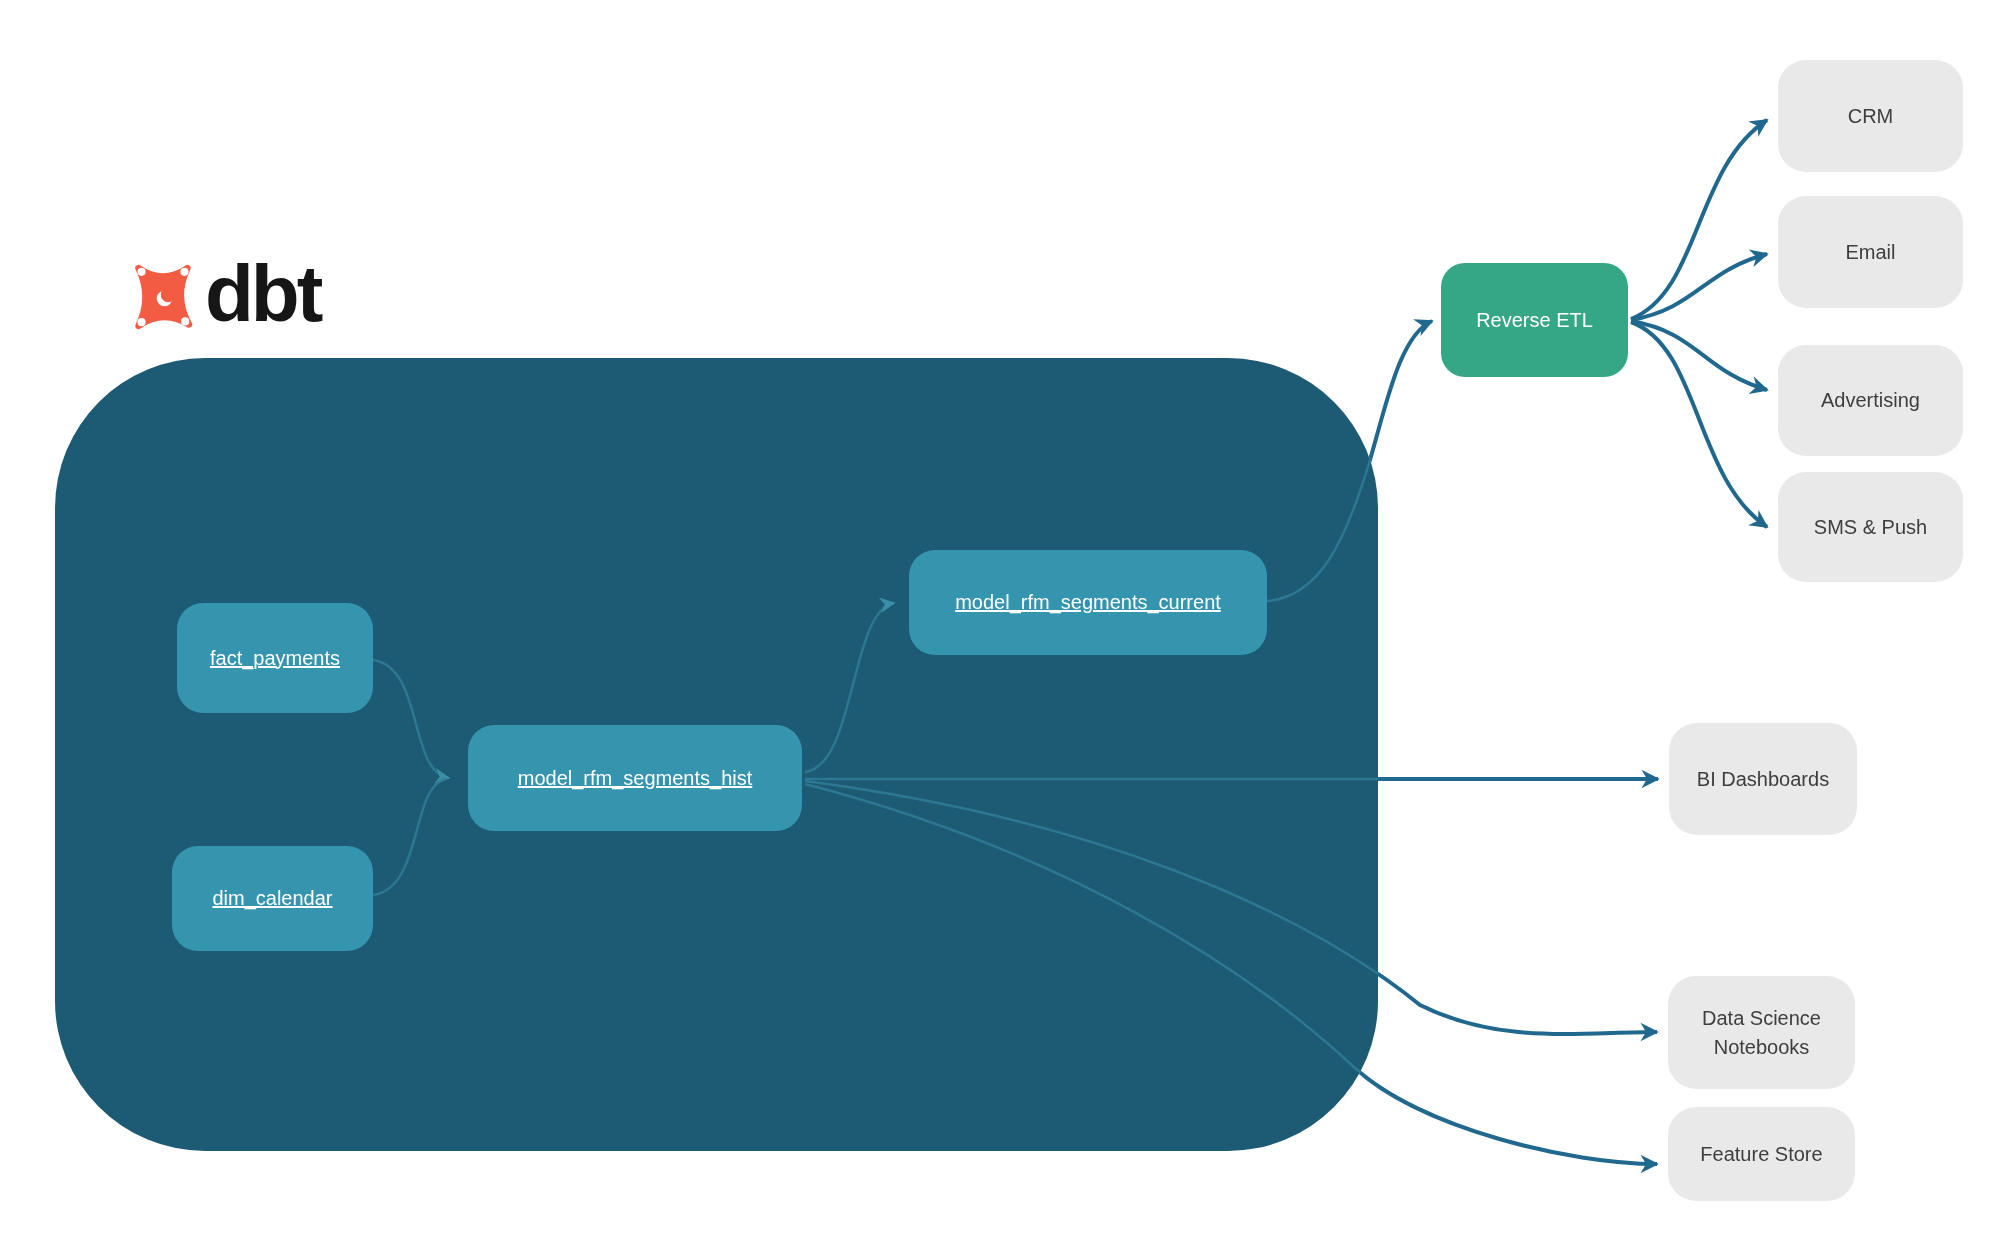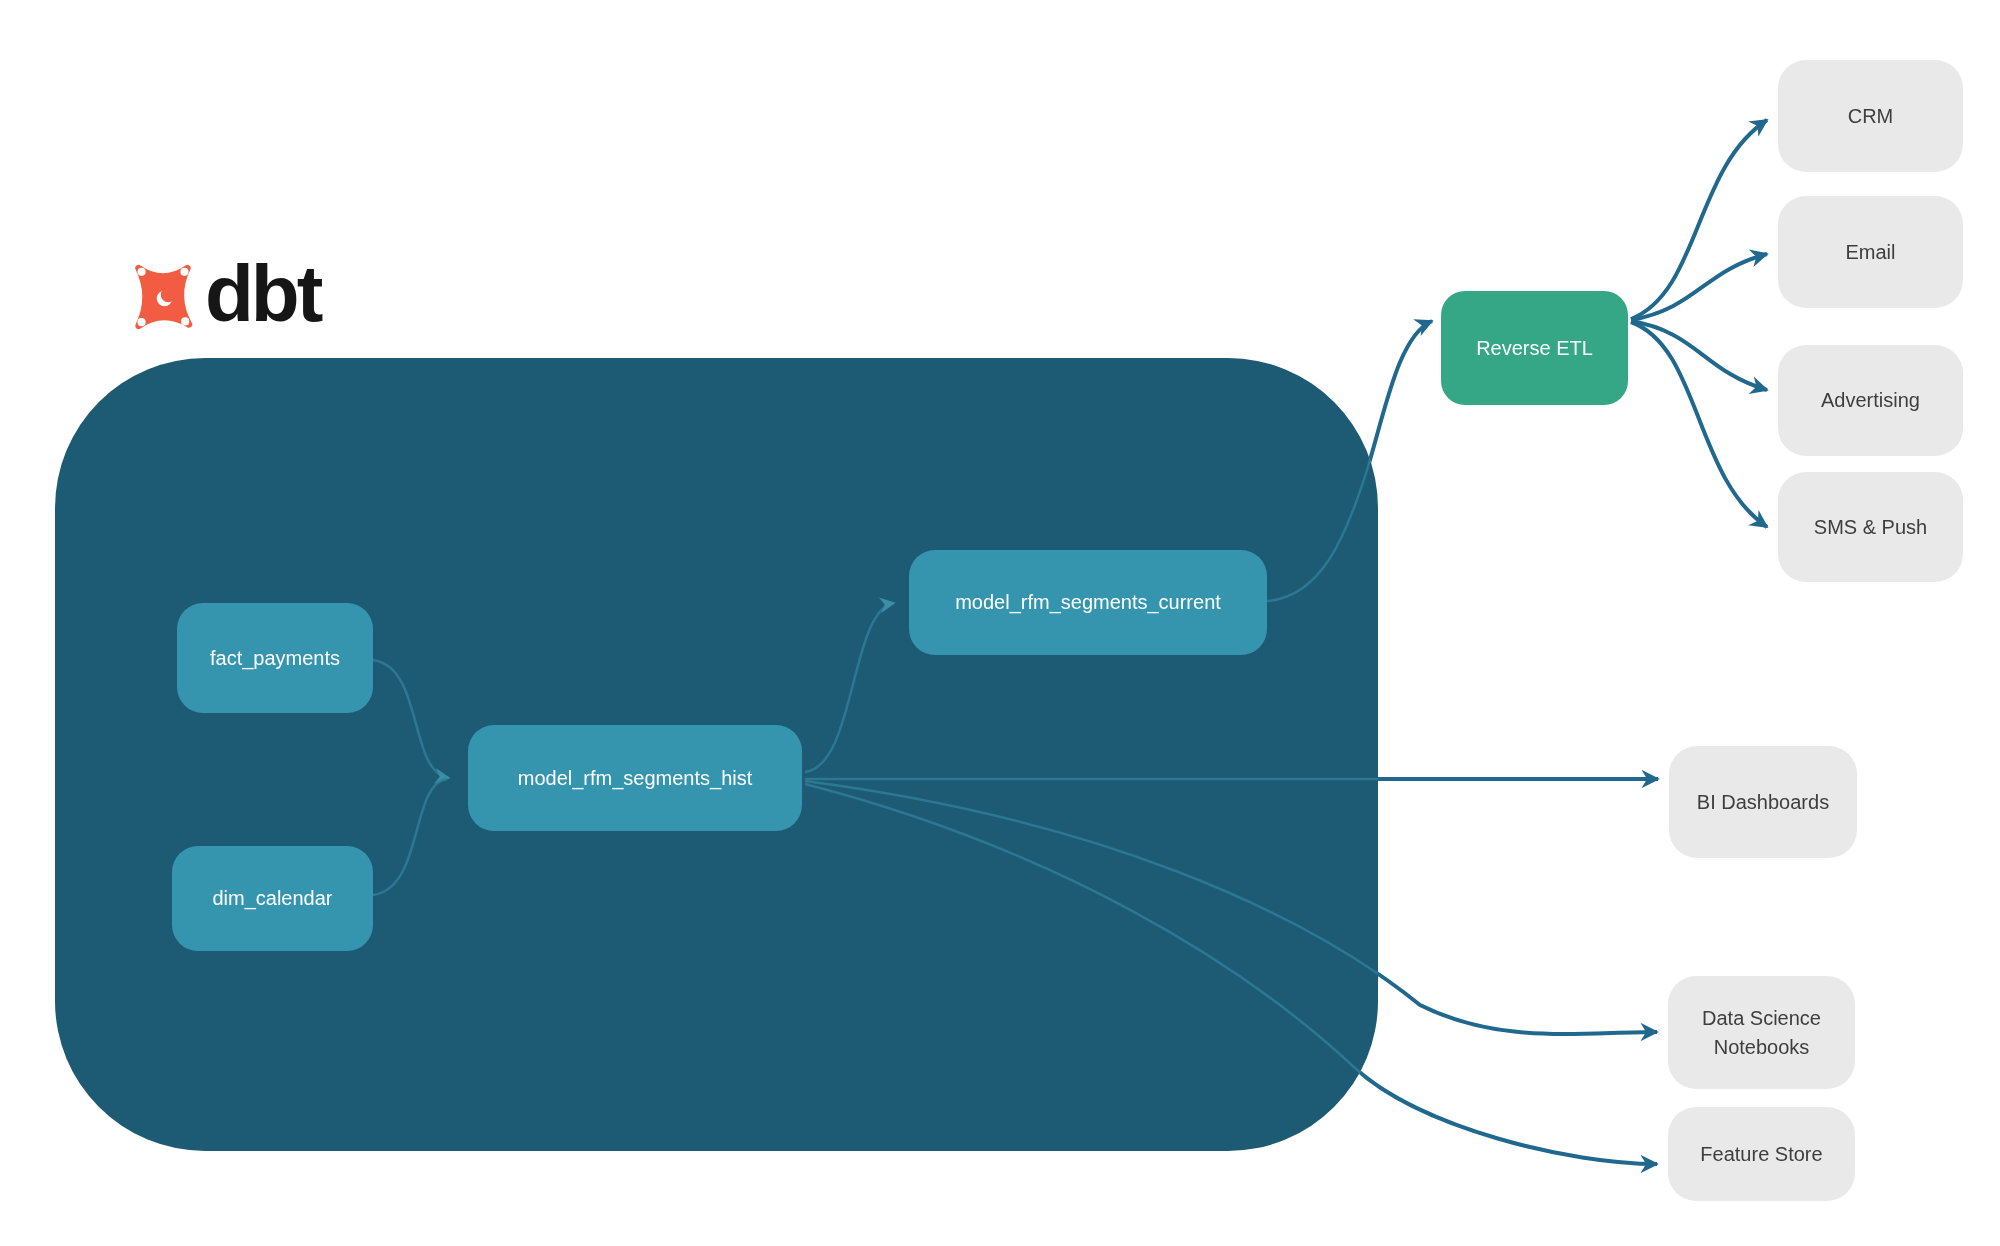--- a/index.html
+++ b/index.html
@@ -42,34 +42,34 @@
   .edges{position:absolute;left:0;top:0;width:2000px;height:1246px;}
   .edge-inner path{stroke:var(--edge-inner);stroke-width:2.5;fill:none;opacity:.85;}
   .edge-outer path{stroke:var(--edge-outer);stroke-width:4;fill:none;}
   .arrow-outer-head{fill:var(--edge-outer);}
   .arrow-inner-head{fill:var(--edge-inner-arrow);}
   
   .node{
     position:absolute;display:flex;align-items:center;justify-content:center;
     text-align:center;font-size:20px;box-sizing:border-box;padding:0 26px;
   }
-  .node.model{background:var(--model-node);color:var(--node-text);border-radius:26px;}
-  .node.green{background:var(--reverse-etl-node);color:var(--node-text);border-radius:24px;margin-top:28px;}
+  .node.model{background:var(--model-node);color:var(--node-text);border-radius:26px;text-decoration:underline;}
+  .node.green{background:var(--reverse-etl-node);color:var(--node-text);border-radius:24px;}
   .node.dest{background:var(--destination-node);color:var(--destination-text);border-radius:28px;line-height:1.45;}
   
   .n-fact    {left:177px;top:603px;width:196px;height:110px;}
   .n-dim     {left:172px;top:846px;width:201px;height:105px;}
   .n-hist    {left:468px;top:725px;width:334px;height:106px;}
   .n-current {left:909px;top:550px;width:358px;height:105px;}
   .n-retl    {left:1441px;top:263px;width:187px;height:114px;}
   .n-crm     {left:1778px;top:60px; width:185px;height:112px;}
   .n-email   {left:1778px;top:196px;width:185px;height:112px;}
   .n-adv     {left:1778px;top:345px;width:185px;height:111px;}
   .n-sms     {left:1778px;top:472px;width:185px;height:110px;}
-  .n-bi      {left:1669px;top:746px;width:188px;height:112px;}
+  .n-bi      {left:1669px;top:723px;width:188px;height:112px;}
   .n-ds      {left:1668px;top:976px;width:187px;height:113px;}
   .n-fs      {left:1668px;top:1107px;width:187px;height:94px;}
 </style>
 </head>
 <body>
 
 <div class="stage">
 
   <div class="logo">
     <svg class="logo-icon" viewBox="0 0 100 100">

